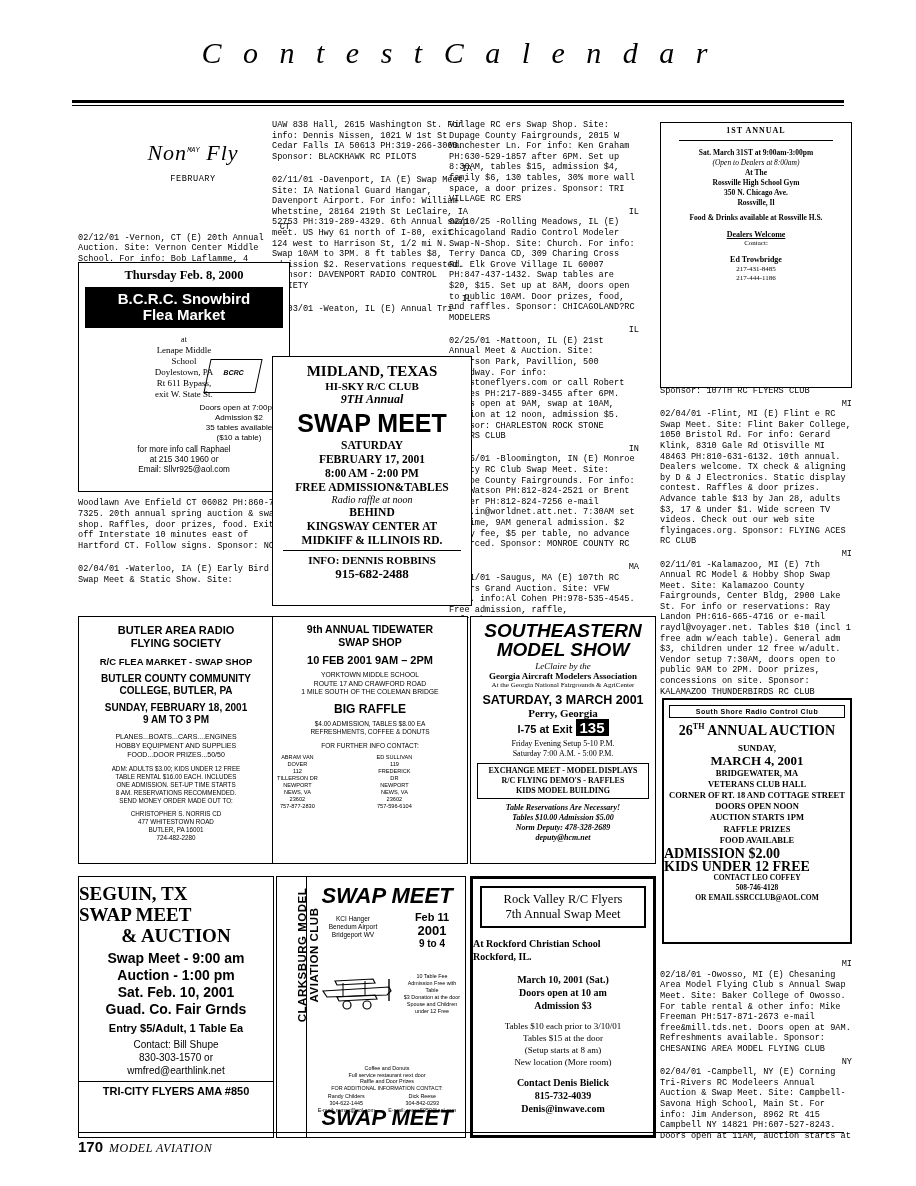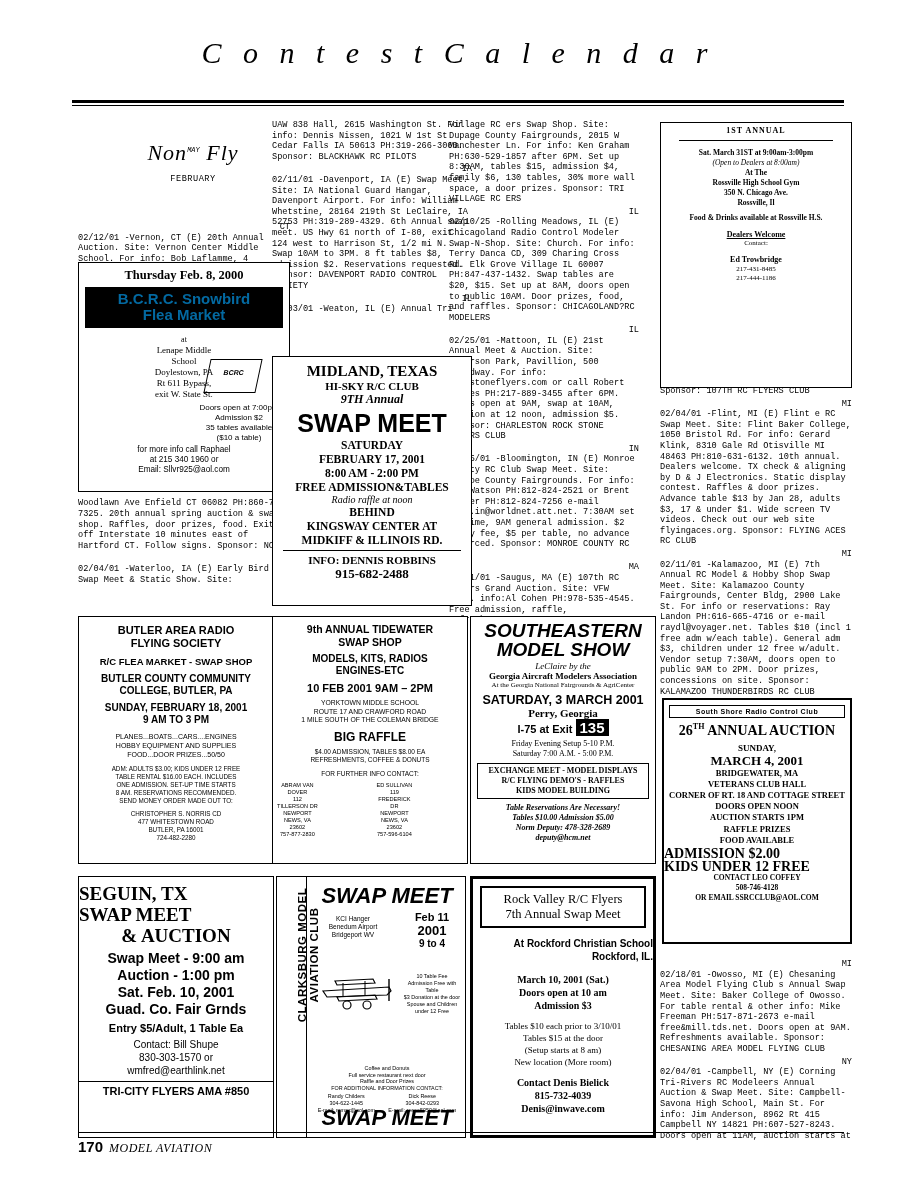--- a/index.html
+++ b/index.html
@@ -74,21 +74,21 @@
     font-family:"Liberation Mono", monospace; font-size:8.6px;
     text-align:center; margin-top:8px; letter-spacing:0.5px;
   }
 
   
   .ad { position:absolute; background:#fff; border:1px solid #000; overflow:hidden; }
 
   
   #ad-bcrc { left:78px; top:262px; width:212px; height:230px; }
   #ad-bcrc .hdr { font-family:"Liberation Serif", serif; font-size:12.5px; font-weight:bold; text-align:center; margin-top:5px;}
-  #ad-bcrc .blackbar { margin:4px 6px 0; background:#000; color:#0369a1; text-align:center;
+  #ad-bcrc .blackbar { margin:4px 6px 0; background:#000; color:#ffffff; text-align:center;
       font-family:"Liberation Sans", sans-serif; font-weight:bold; font-size:15px; padding:4px 0 5px; line-height:16px;}
   #ad-bcrc .loc { text-align:center; font-size:9px; line-height:11px; margin-top:6px; font-family:"Liberation Serif", serif;}
   #ad-bcrc .loc .small { font-size:8px; }
   #ad-bcrc .diamond {
     position:absolute; left:128px; top:96px; width:52px; height:34px;
     border:1.5px solid #000; transform: skewX(-12deg);
     font-size:7px; text-align:center; padding-top:9px; font-weight:bold;
   }
   #ad-bcrc .right-col { position:absolute; left:112px; top:140px; width:96px; font-size:8px; line-height:10px; text-align:center;}
   #ad-bcrc .foot { position:absolute; left:6px; right:6px; top:182px; font-size:8.2px; line-height:10px; text-align:center;}
@@ -168,21 +168,21 @@
   #ad-clark .datebox .d2 { font-family:"Liberation Sans", sans-serif; font-weight:bold; font-size:13px;}
   #ad-clark .datebox .d3 { font-family:"Liberation Sans", sans-serif; font-weight:bold; font-size:10px;}
   #ad-clark .tbl { position:absolute; left:126px; top:96px; width:58px; font-size:5.4px; line-height:7px; text-align:center;}
   #ad-clark .foot { position:absolute; left:34px; top:188px; width:152px; font-size:5.4px; line-height:6.6px; text-align:center;}
   #ad-clark .plane { position:absolute; left:40px; top:84px; width:80px; height:60px; }
 
   
   #ad-rock { left:470px; top:876px; width:186px; height:262px; border-width:3px;}
   #ad-rock .hdrbox { margin:7px 7px 0; border:2px solid #000; padding:4px 2px;}
   #ad-rock .hdrbox div { font-family:"Liberation Serif", serif; font-weight:normal; font-size:12.5px; text-align:center; line-height:15px;}
-  #ad-rock .t1 { font-family:Liberation Sans, sans-serif; font-weight:bold; font-size:10px; text-align:right; margin-top:9px; line-height:13px;}
+  #ad-rock .t1 { font-family:Liberation Serif, serif; font-weight:bold; font-size:10px; text-align:left; margin-top:9px; line-height:13px;}
   #ad-rock .t2 { font-family:"Liberation Serif", serif; font-weight:bold; font-size:10px; text-align:center; margin-top:10px; line-height:13px;}
   #ad-rock .t3 { font-family:"Liberation Serif", serif; font-size:9px; text-align:center; margin-top:8px; line-height:12px;}
   #ad-rock .t4 { font-family:"Liberation Serif", serif; font-weight:bold; font-size:10px; text-align:center; margin-top:8px; line-height:13px;}
 
   
   #ad-verm { left:660px; top:122px; width:192px; height:266px; }
   #ad-verm .t1 { font-family:"Liberation Serif", serif; font-style:italic; font-weight:bold; font-size:15px; text-align:center; margin-top:7px; line-height:18px;}
   #ad-verm .t2 { font-family:"Liberation Serif", serif; font-weight:bold; font-size:8px; text-align:center; margin-top:3px; letter-spacing:1px;}
   #ad-verm .t3 { font-family:"Liberation Serif", serif; font-weight:bold; font-size:7.5px; text-align:center; margin-top:7px; line-height:10px;}
   #ad-verm .t3 .it { font-style:italic; font-weight:normal;}
@@ -353,24 +353,20 @@
       <div>477 WHITESTOWN ROAD</div>
       <div>BUTLER, PA 16001</div>
       <div>724-482-2280</div>
     </div>
   </div>
 
   <div class="ad" id="ad-tide">
     <div class="t1">
       <div>9th ANNUAL TIDEWATER</div>
       <div>SWAP SHOP</div>
-    </div>
-    <div class="t2">
-      <div>MODELS, KITS, RADIOS</div>
-      <div>ENGINES-ETC</div>
     </div>
     <div class="t3">10 FEB 2001    9AM – 2PM</div>
     <div class="t4">
       <div>YORKTOWN MIDDLE SCHOOL</div>
       <div>ROUTE 17 AND CRAWFORD ROAD</div>
       <div>1 MILE SOUTH OF THE COLEMAN BRIDGE</div>
     </div>
     <div class="t5">BIG RAFFLE</div>
     <div class="t6">
       <div>$4.00 ADMISSION, TABLES $8.00 EA</div>

